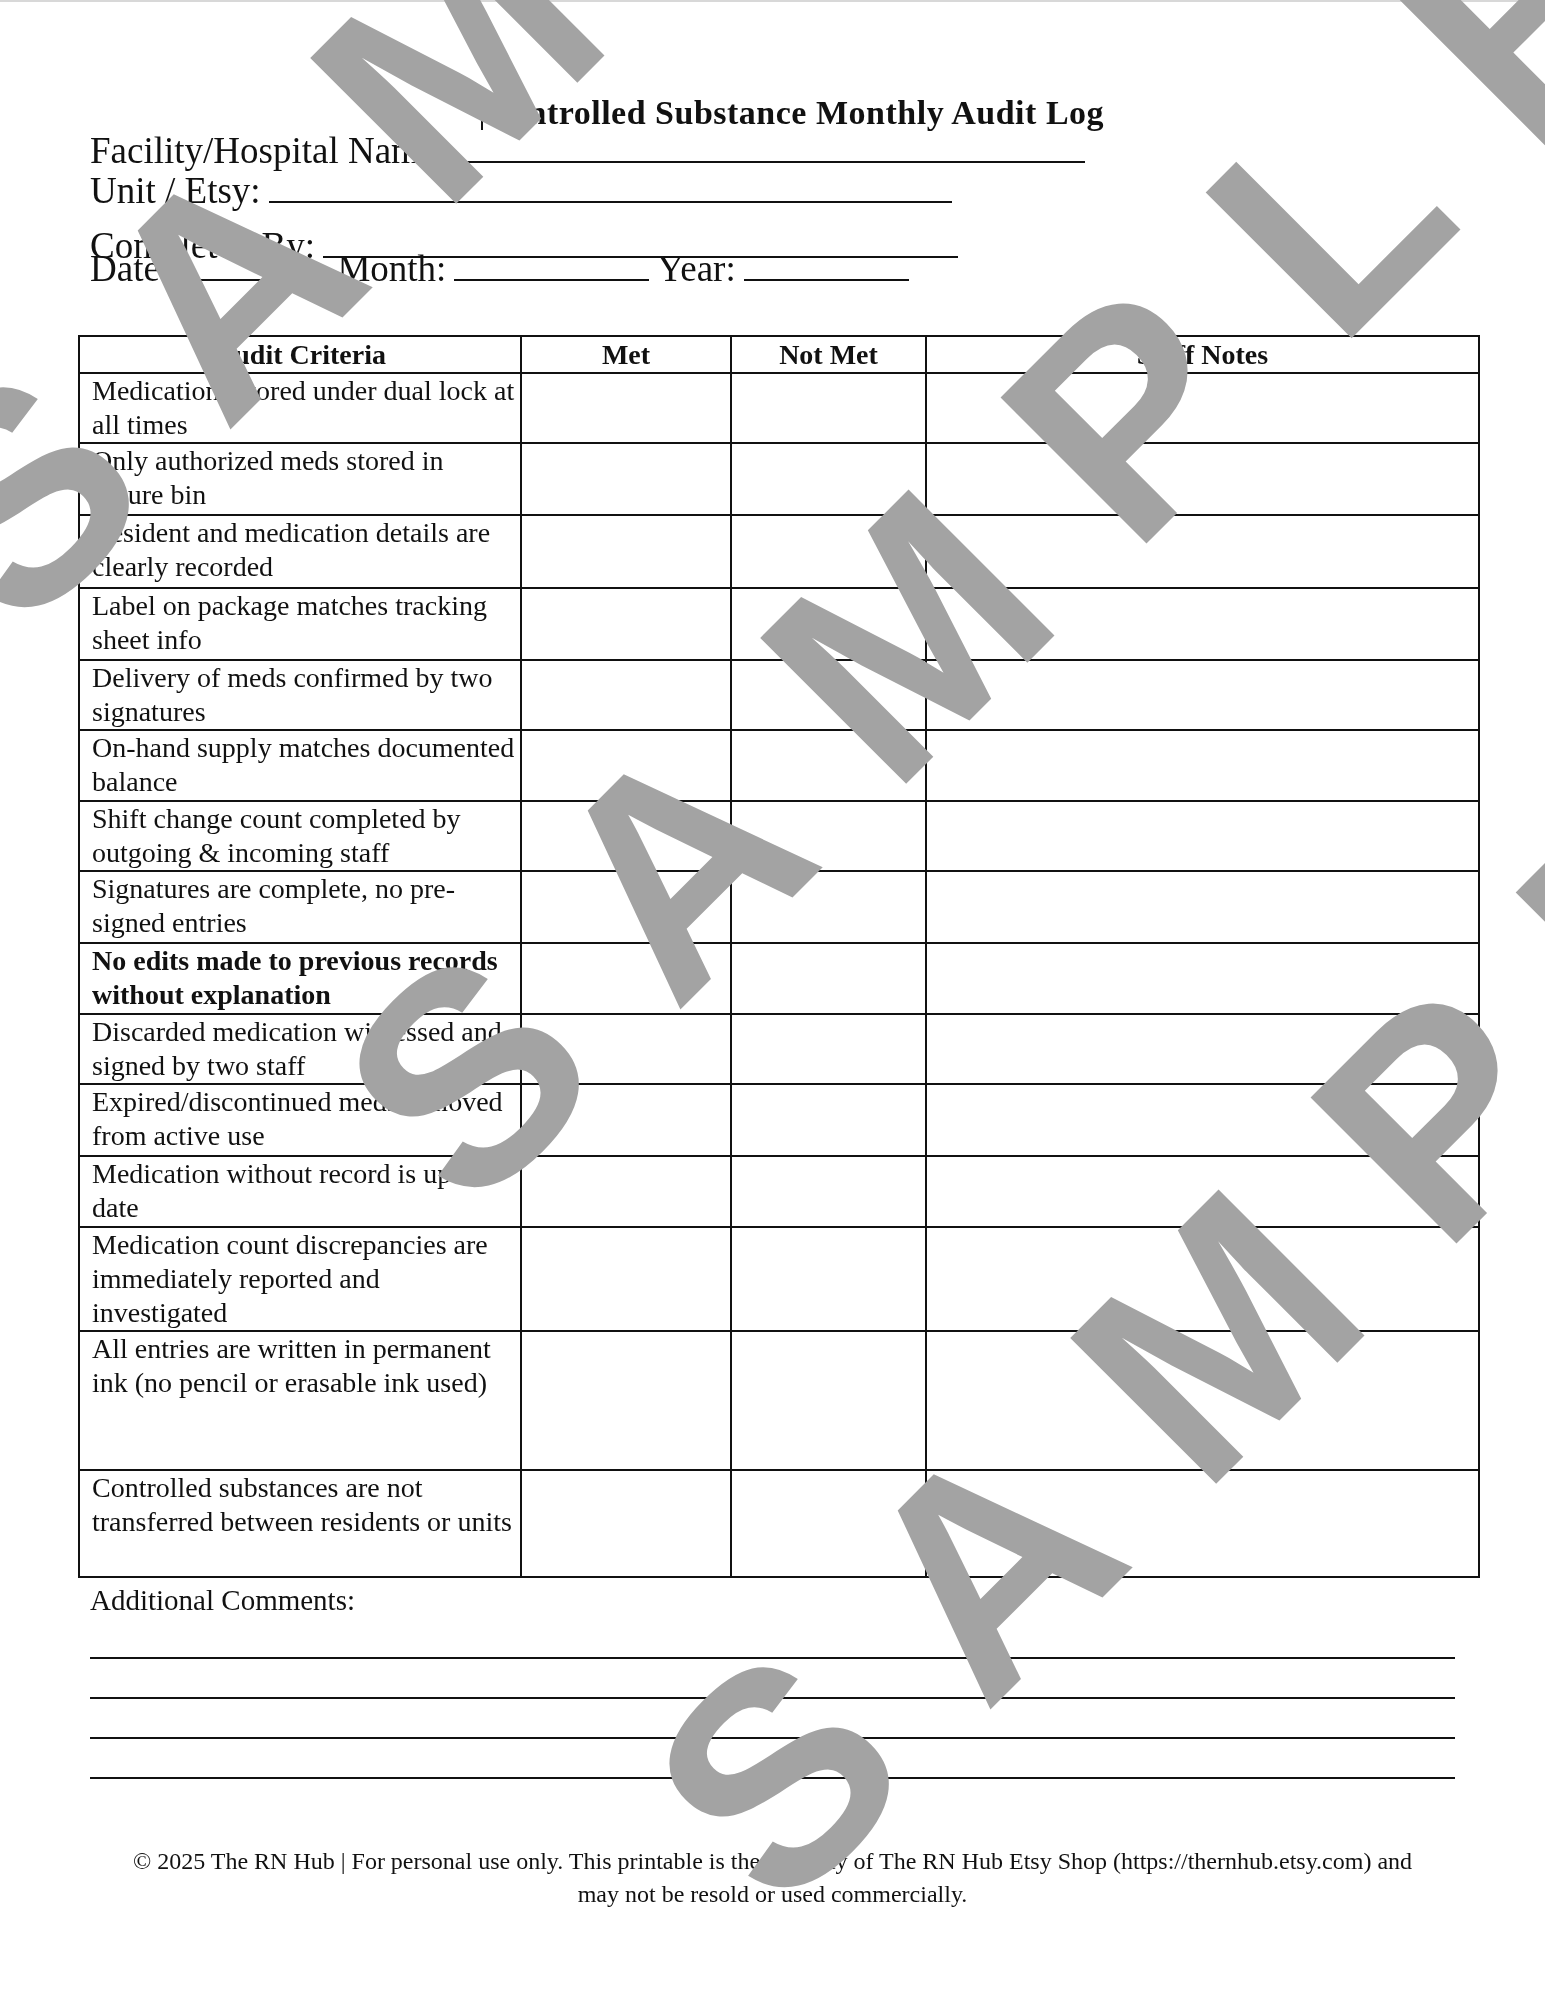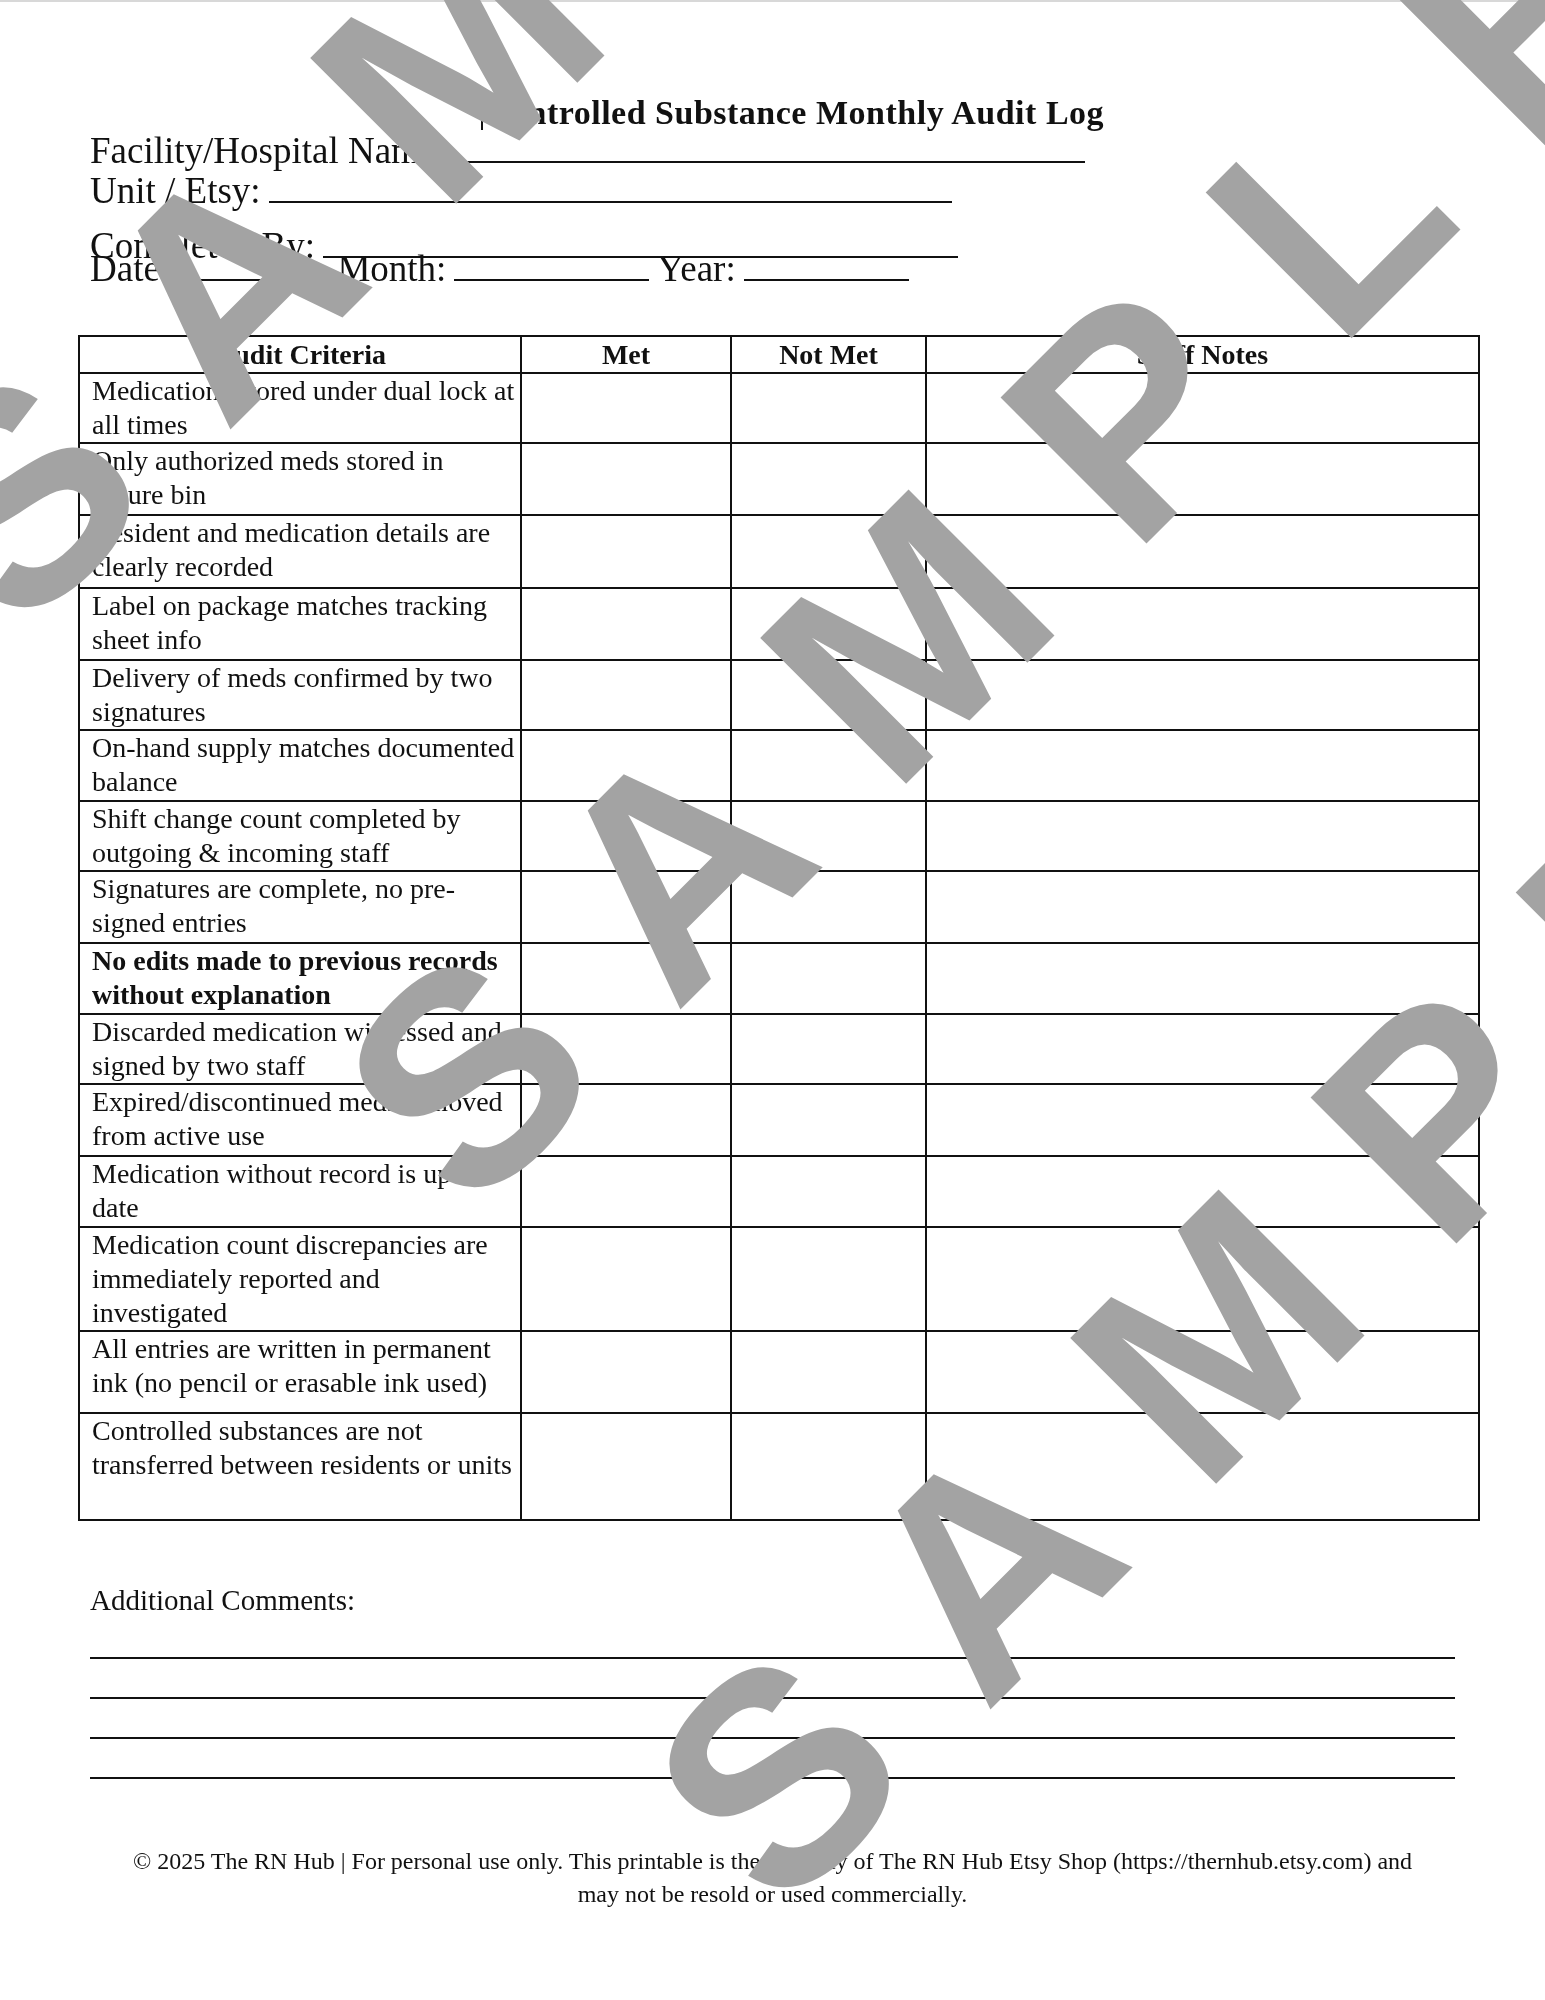--- a/index.html
+++ b/index.html
@@ -140,21 +140,21 @@
         <td class="box"></td>
         <td class="box"></td>
         <td class="box"></td>
       </tr>
       <tr style="height: 104px;">
         <td class="crit">Medication count discrepancies are immediately reported and investigated</td>
         <td class="box"></td>
         <td class="box"></td>
         <td class="box"></td>
       </tr>
-      <tr style="height: 82px;">
+      <tr style="height: 139px;">
         <td class="crit">All entries are written in permanent ink (no pencil or erasable ink used)</td>
         <td class="box"></td>
         <td class="box"></td>
         <td class="box"></td>
       </tr>
       <tr style="height: 107px;">
         <td class="crit">Controlled substances are not transferred between residents or units</td>
         <td class="box"></td>
         <td class="box"></td>
         <td class="box"></td>

